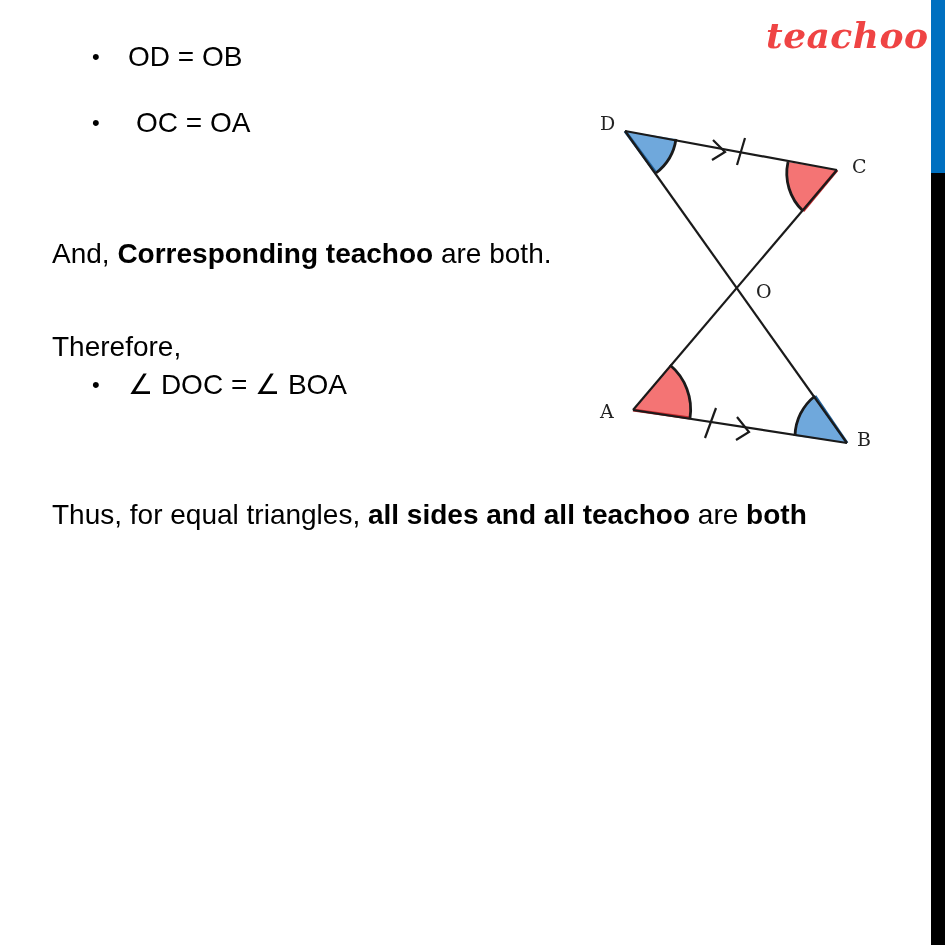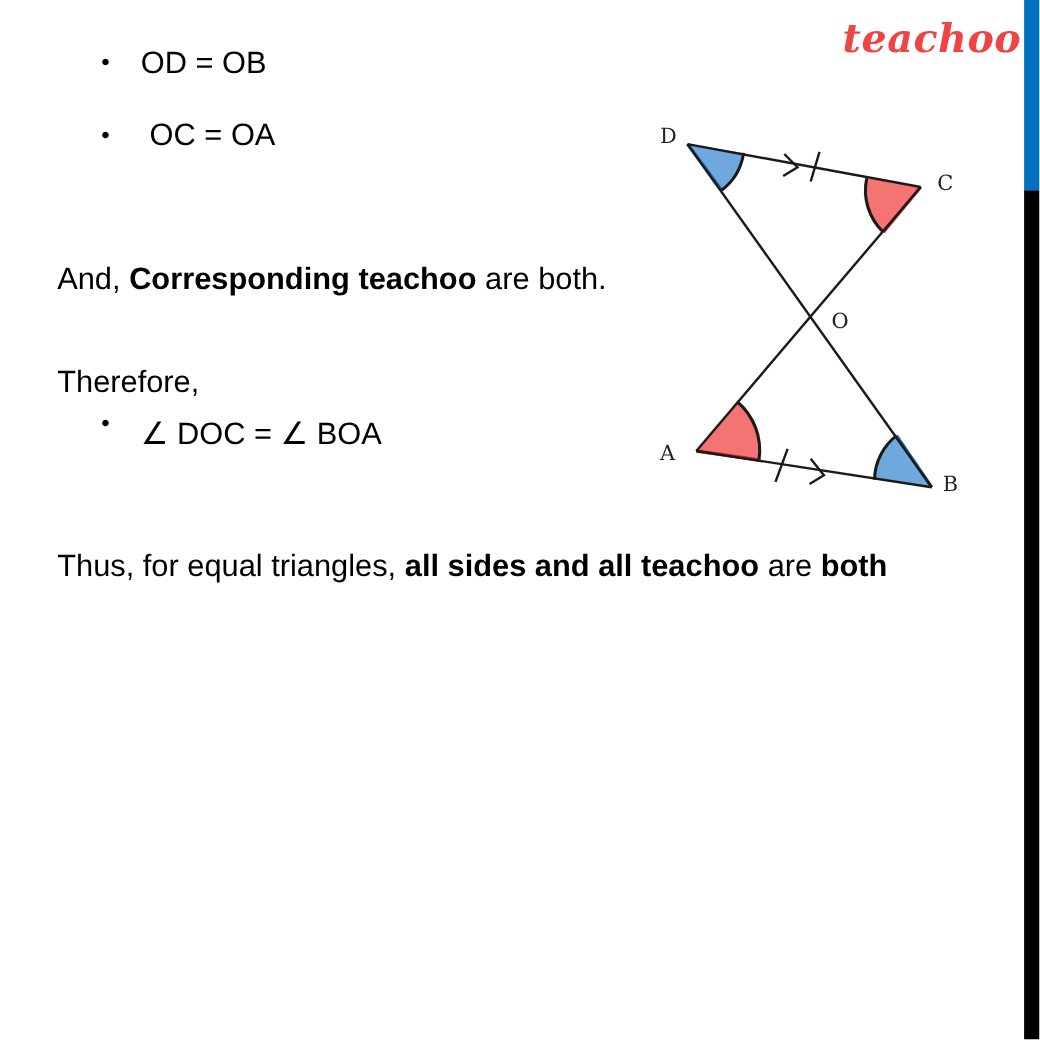--- a/index.html
+++ b/index.html
@@ -27,21 +27,21 @@
 <div class="line" style="left:128px; top:41px;">OD = OB</div>
 
 <span class="bullet" style="left:92px; top:107px;">•</span>
 <div class="line" style="left:136px; top:107px;">OC = OA</div>
 
 <div class="line" style="left:52px; top:238px;"><span>And, </span><b>Corresponding teachoo</b><span> are both.</span></div>
 
 <div class="line" style="left:52px; top:303px;margin-top:28px;">Therefore,</div>
 
 <span class="bullet" style="left:92px; top:369px;">•</span>
-<div class="line" style="left:128px; top:369px;margin-top:10px;">∠ DOC = ∠ BOA</div>
+<div class="line" style="left:128px; top:369px;">∠ DOC = ∠ BOA</div>
 
 <div class="line" style="left:52px; top:499px;"><span>Thus, for equal triangles, </span><b>all sides and all teachoo</b><span> are </span><b>both</b></div>
 
 <svg class="diagram" width="945" height="945">
 
   <path d="M625,131 L676,139 A52,52 0 0 1 656,173 Z" fill="#6fa8dc"></path>
   <path d="M847,443 L795,436 A52,52 0 0 1 815,396 Z" fill="#6fa8dc"></path>
   <path d="M837,170 L788,162 A52,52 0 0 0 803,211 Z" fill="#f47474"></path>
   <path d="M633,410 L670,365 A58,58 0 0 1 690,418 Z" fill="#f47474"></path>
 

